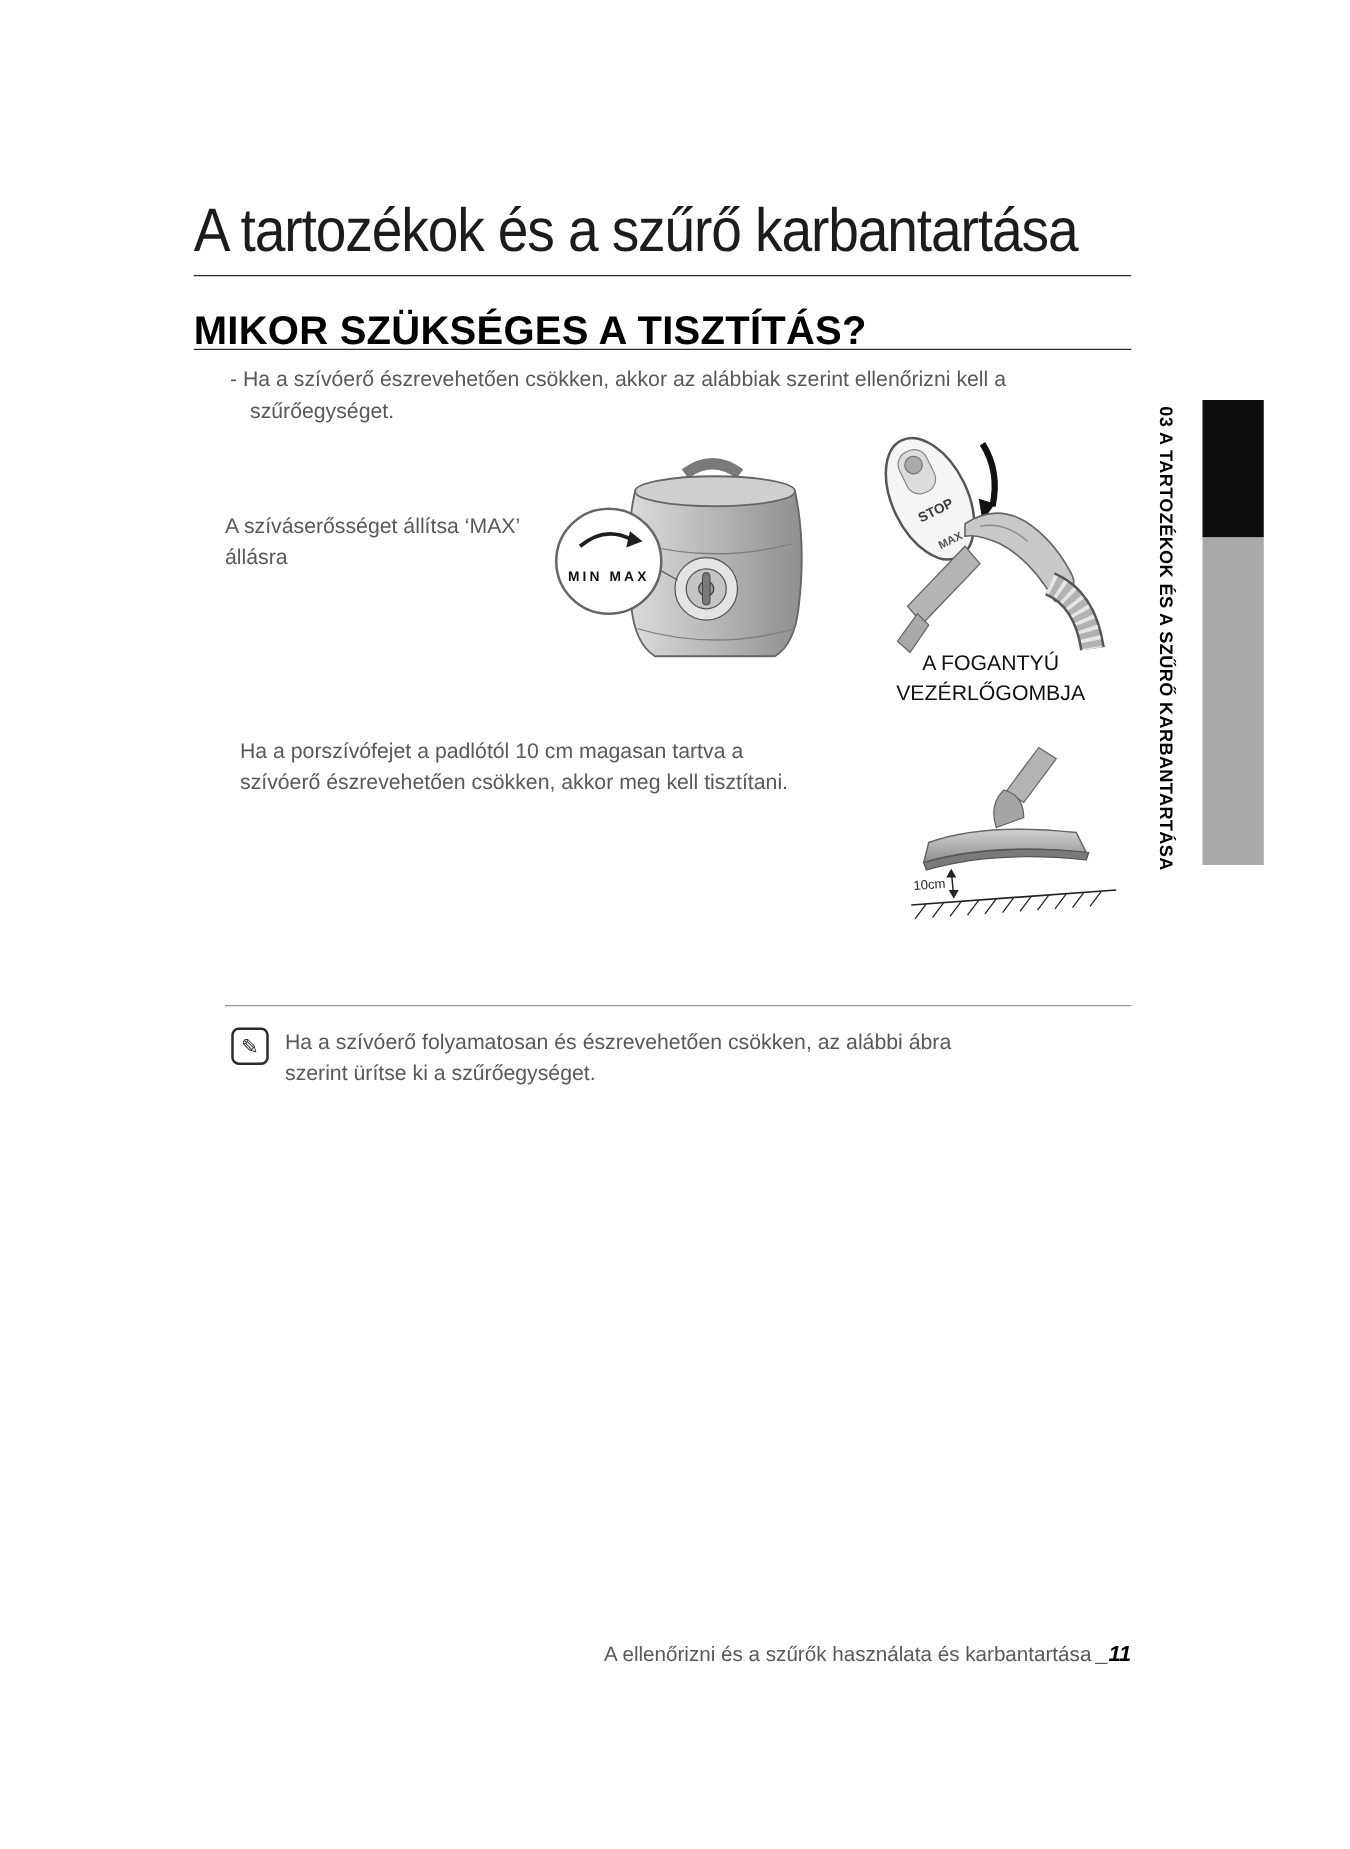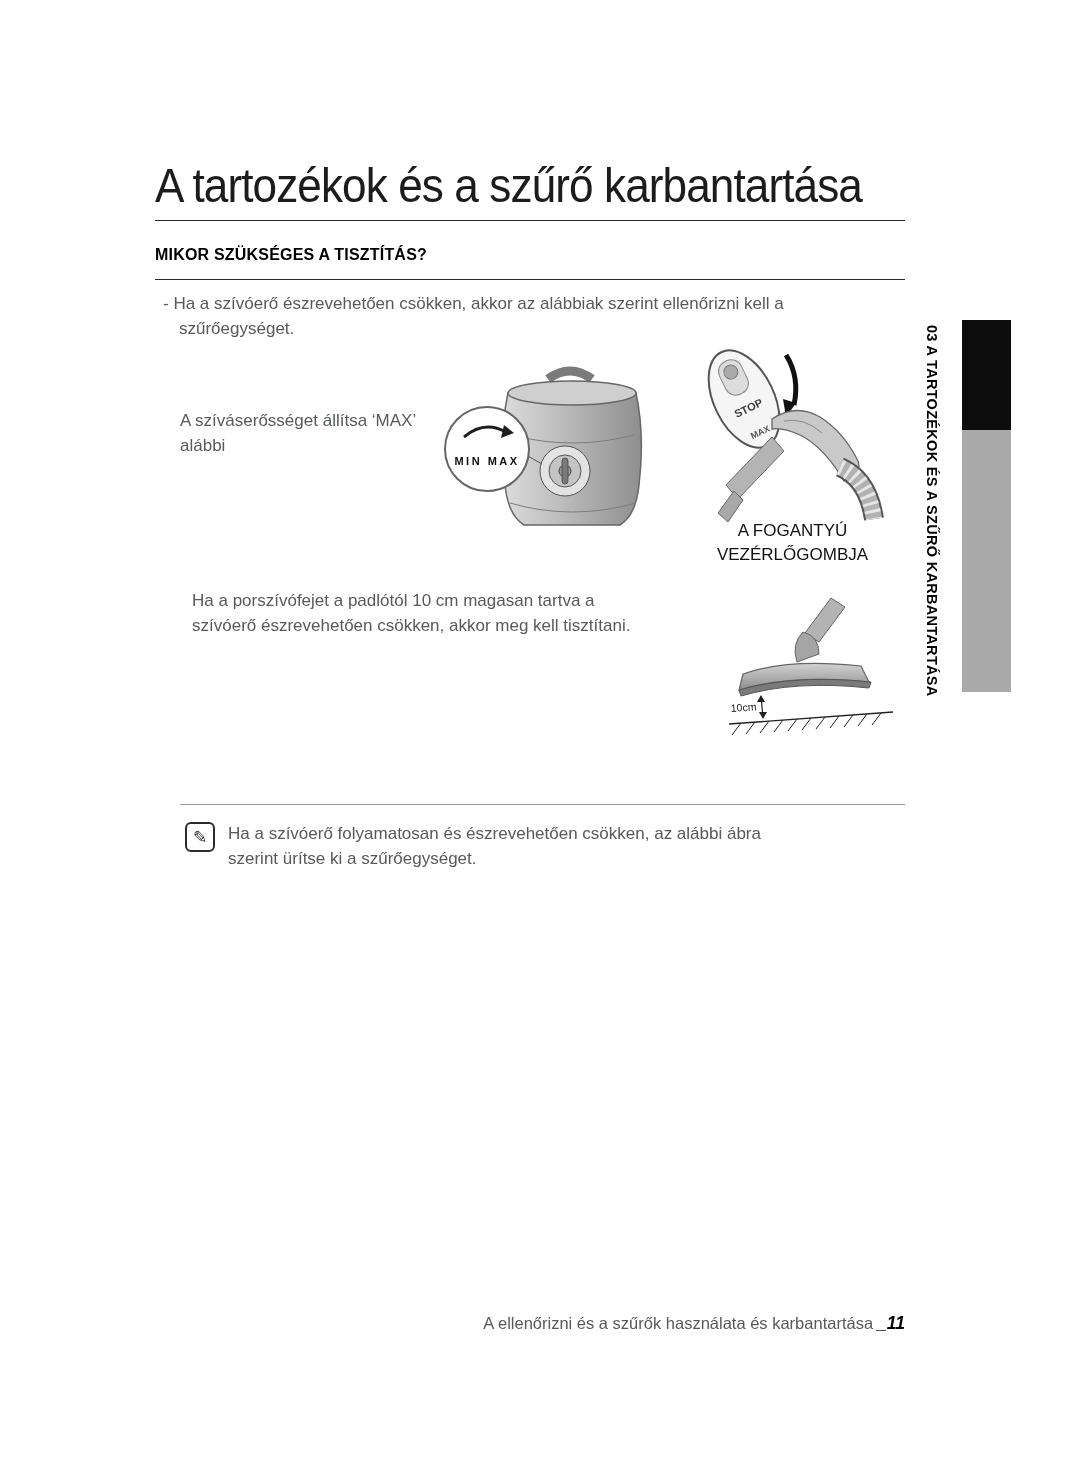--- a/index.html
+++ b/index.html
@@ -6,21 +6,21 @@
   html,body { background:#ffffff; }
   body { font-family:"Liberation Sans", sans-serif; }
   #page { position:relative; width:1080px; height:1479px; background:#fff; margin:5px auto; overflow:hidden; }
   .abs { position:absolute; }
   .pre { white-space:pre-line; }
 
   .title { font-size:49px; font-weight:300; letter-spacing:-1px; color:#1c1c1c;
            transform:scaleX(.9); transform-origin:left center; white-space:nowrap; }
   .rule { position:absolute; height:1px; background:#2a2a2a; }
   .rule.soft { background:#9a9a9a; }
-  .h2 { font-size:16px; font-weight:bold; color:#000; letter-spacing:.2px; }
+  .h2 { font-size:32px; font-weight:bold; color:#000; letter-spacing:.2px; }
   .body-text { font-size:17px; color:#58595b; line-height:1.45; }
   .hang { padding-left:16px; text-indent:-16px; }
   .caption { font-size:17px; font-weight:normal; color:#111; text-align:center; line-height:1.4; }
   .footer { font-size:16.5px; color:#58595b; text-align:right; }
   .footer .pg { font-weight:bold; color:#000; font-size:17.5px; margin-left:4px;font-style:italic; }
 
   .vtab-text { writing-mode:vertical-rl; font-size:14.5px; font-weight:bold; color:#000;
                letter-spacing:.3px; white-space:nowrap; }
   .tab-black { position:absolute; background:#0d0d0d; }
   .tab-gray  { position:absolute; background:#a9a9a9; }
@@ -35,25 +35,25 @@
 <body>
 
 <div id="page">
 
   <div class="abs title" style="left:155px; top:152px;">A tartozékok és a szűrő karbantartása</div>
   <div class="rule" style="left:155px; top:215px; width:750px;"></div>
 
   <div class="abs h2" style="left:155px; top:241px;">MIKOR SZÜKSÉGES A TISZTÍTÁS?</div>
   <div class="rule" style="left:155px; top:274px; width:750px;"></div>
 
-  <div class="abs body-text pre hang" style="left:163px; top:287px; width:720px;">- Ha a szívóerő észrevehetően csökken, akkor az alábbiak szerint ellenőrizni kell a
+  <div class="abs body-text pre hang" style="left:184px; top:287px; width:720px;">- Ha a szívóerő észrevehetően csökken, akkor az alábbiak szerint ellenőrizni kell a
 szűrőegységet.</div>
 
   <div class="abs body-text pre" style="left:180px; top:404px; width:290px;">A szíváserősséget állítsa ‘MAX’
-alábbi</div>
+állásra</div>
 
   <svg class="abs" style="left:430px; top:356px;" width="250" height="180" viewBox="0 0 250 180">
     <defs>
       <linearGradient id="gBody" x1="0" y1="0" x2="1" y2="0">
         <stop offset="0" stop-color="#dcdcdc"></stop>
           <stop offset="0.5" stop-color="#b6b6b6"></stop>
           <stop offset="1" stop-color="#8f8f8f"></stop>
       </linearGradient>
     </defs>
     <path d="M118 18 q22 -16 44 0" fill="none" stroke="#7a7a7a" stroke-width="9"></path>

